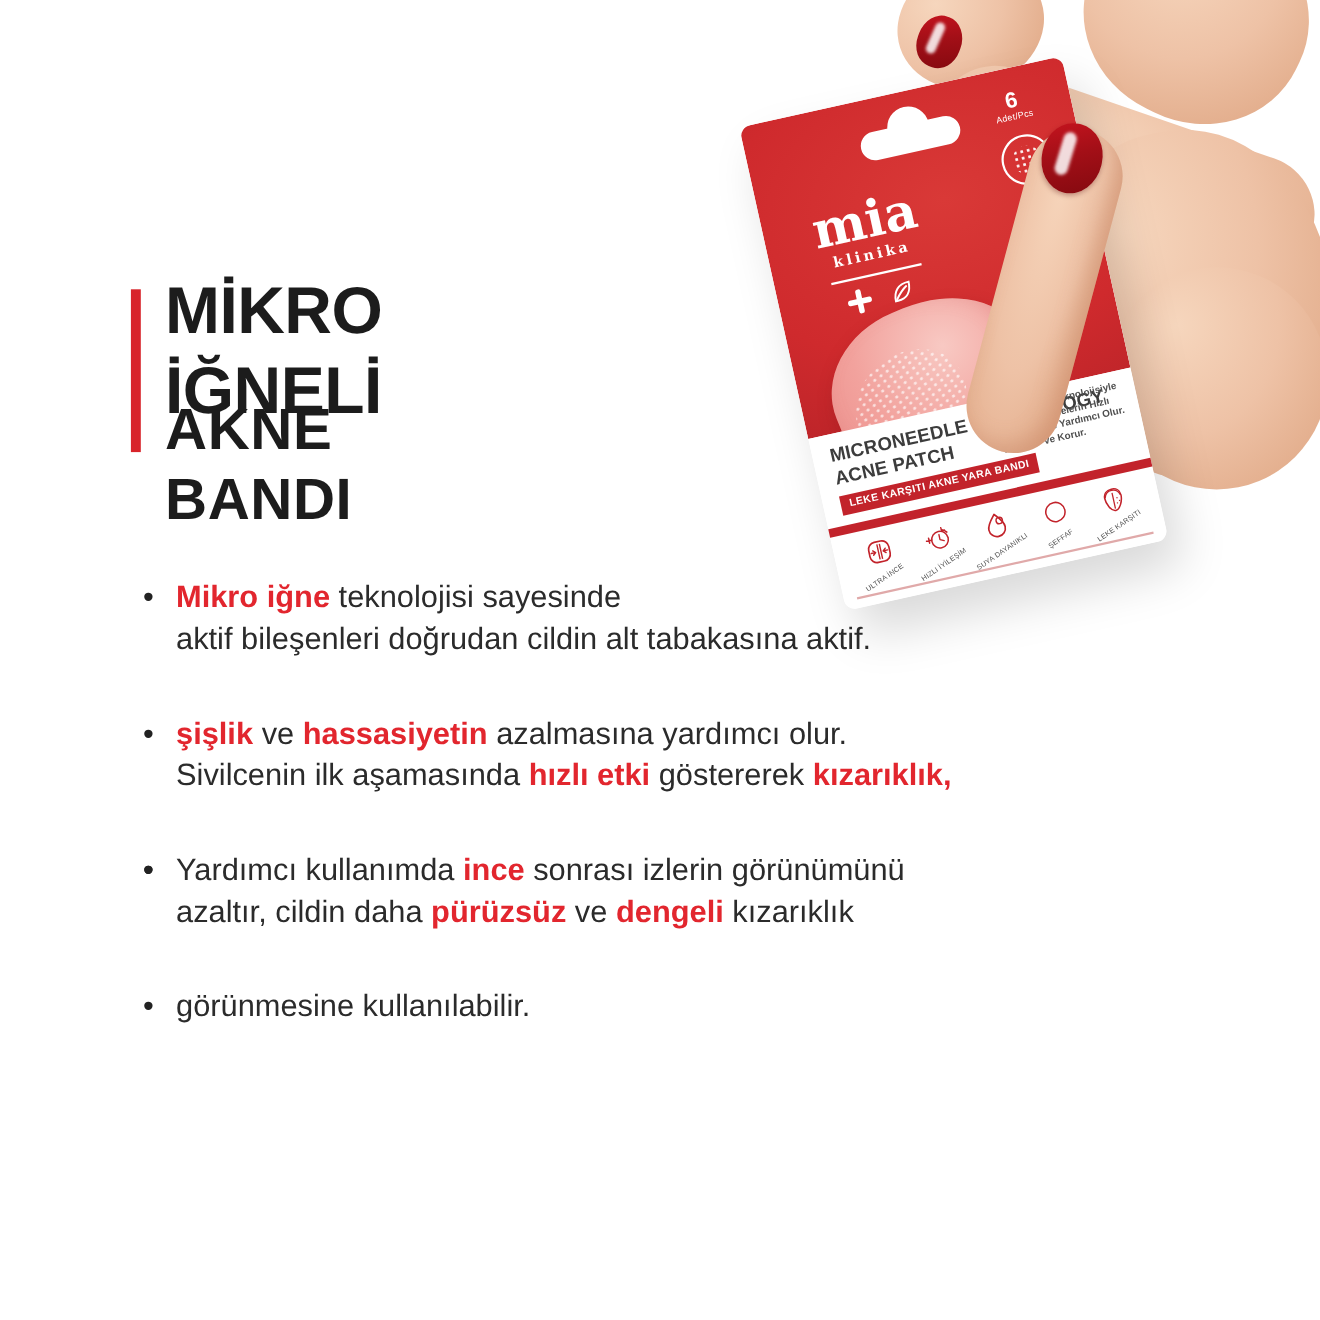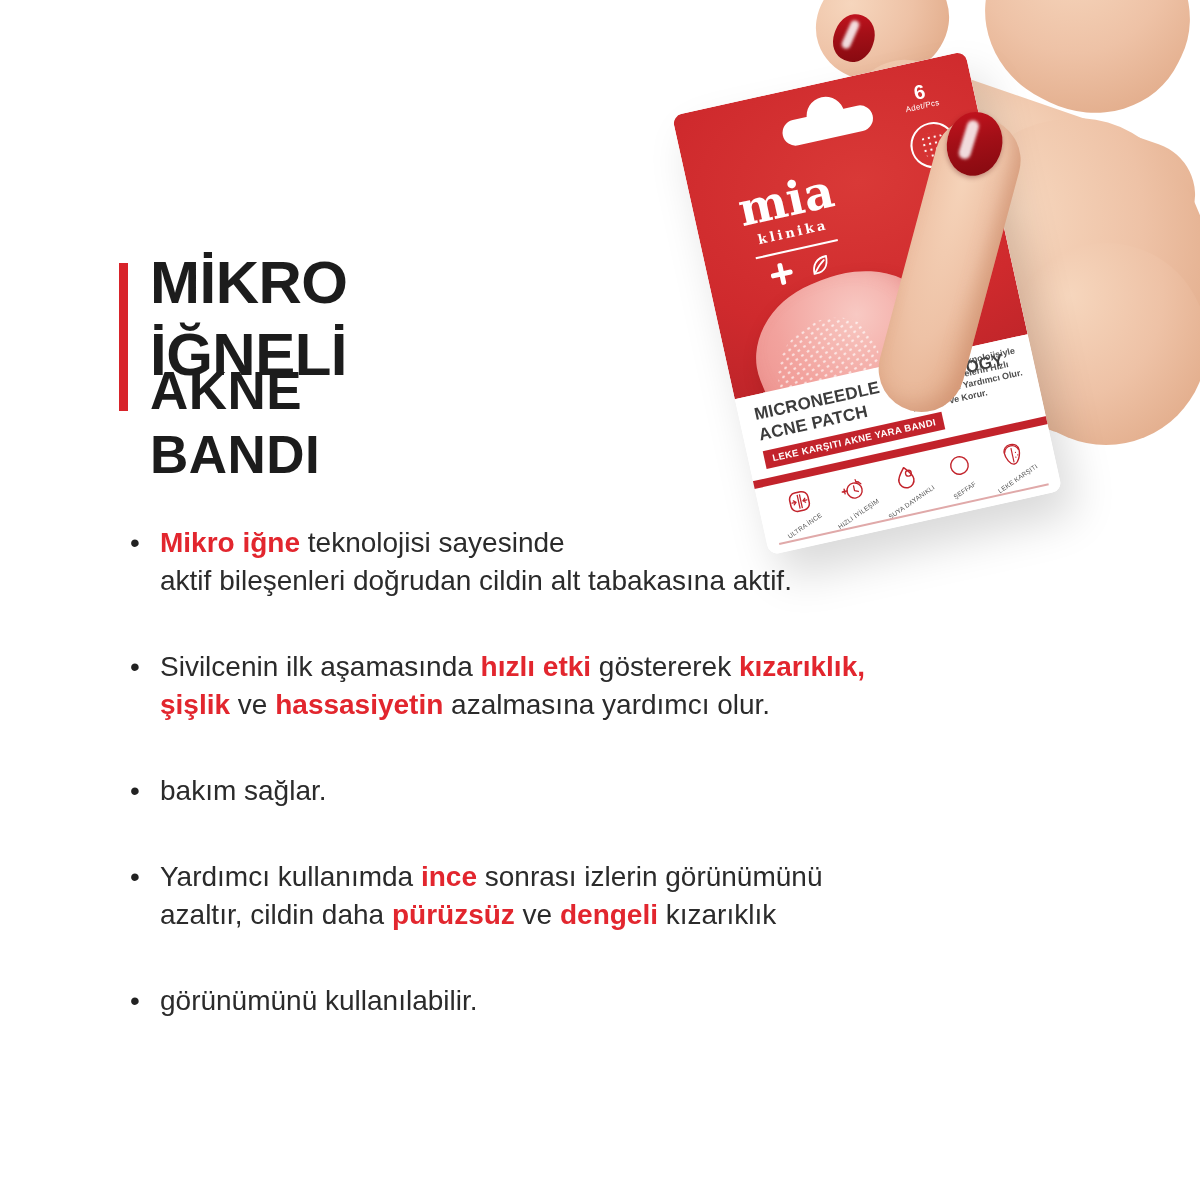--- a/index.html
+++ b/index.html
@@ -238,28 +238,27 @@
     <div class="title-line1">MİKRO İĞNELİ</div>
     <div class="title-line2">AKNE BANDI</div>
   </div>
 
   <ul class="benefits">
       <li class="benefit">
         <div class="line"><span class="hl">Mikro iğne</span><span> teknolojisi sayesinde</span></div>
         <div class="line"><span>aktif bileşenleri doğrudan cildin alt tabakasına aktif.</span></div>
       </li>
       <li class="benefit">
+        <div class="line"><span class="hl">şişlik</span><span> ve </span><span class="hl">hassasiyetin</span><span> azalmasına yardımcı olur.</span></div>
         <div class="line"><span>Sivilcenin ilk aşamasında </span><span class="hl">hızlı etki</span><span> göstererek </span><span class="hl">kızarıklık,</span></div>
-        <div class="line"><span class="hl">şişlik</span><span> ve </span><span class="hl">hassasiyetin</span><span> azalmasına yardımcı olur.</span></div>
-      </li>
-      <li class="benefit">
-        <div class="line"><span>bakım sağlar.</span></div>
+      </li>
+      <li class="benefit">
       </li>
       <li class="benefit">
         <div class="line"><span>Yardımcı kullanımda </span><span class="hl">ince</span><span> sonrası izlerin görünümünü</span></div>
         <div class="line"><span>azaltır, cildin daha </span><span class="hl">pürüzsüz</span><span> ve </span><span class="hl">dengeli</span><span> kızarıklık</span></div>
       </li>
       <li class="benefit">
-        <div class="line"><span>görünümünü kullanılabilir.</span></div>
+        <div class="line"><span>görünmesine kullanılabilir.</span></div>
       </li>
     </ul>
 
 </div>
 
 </body></html>

